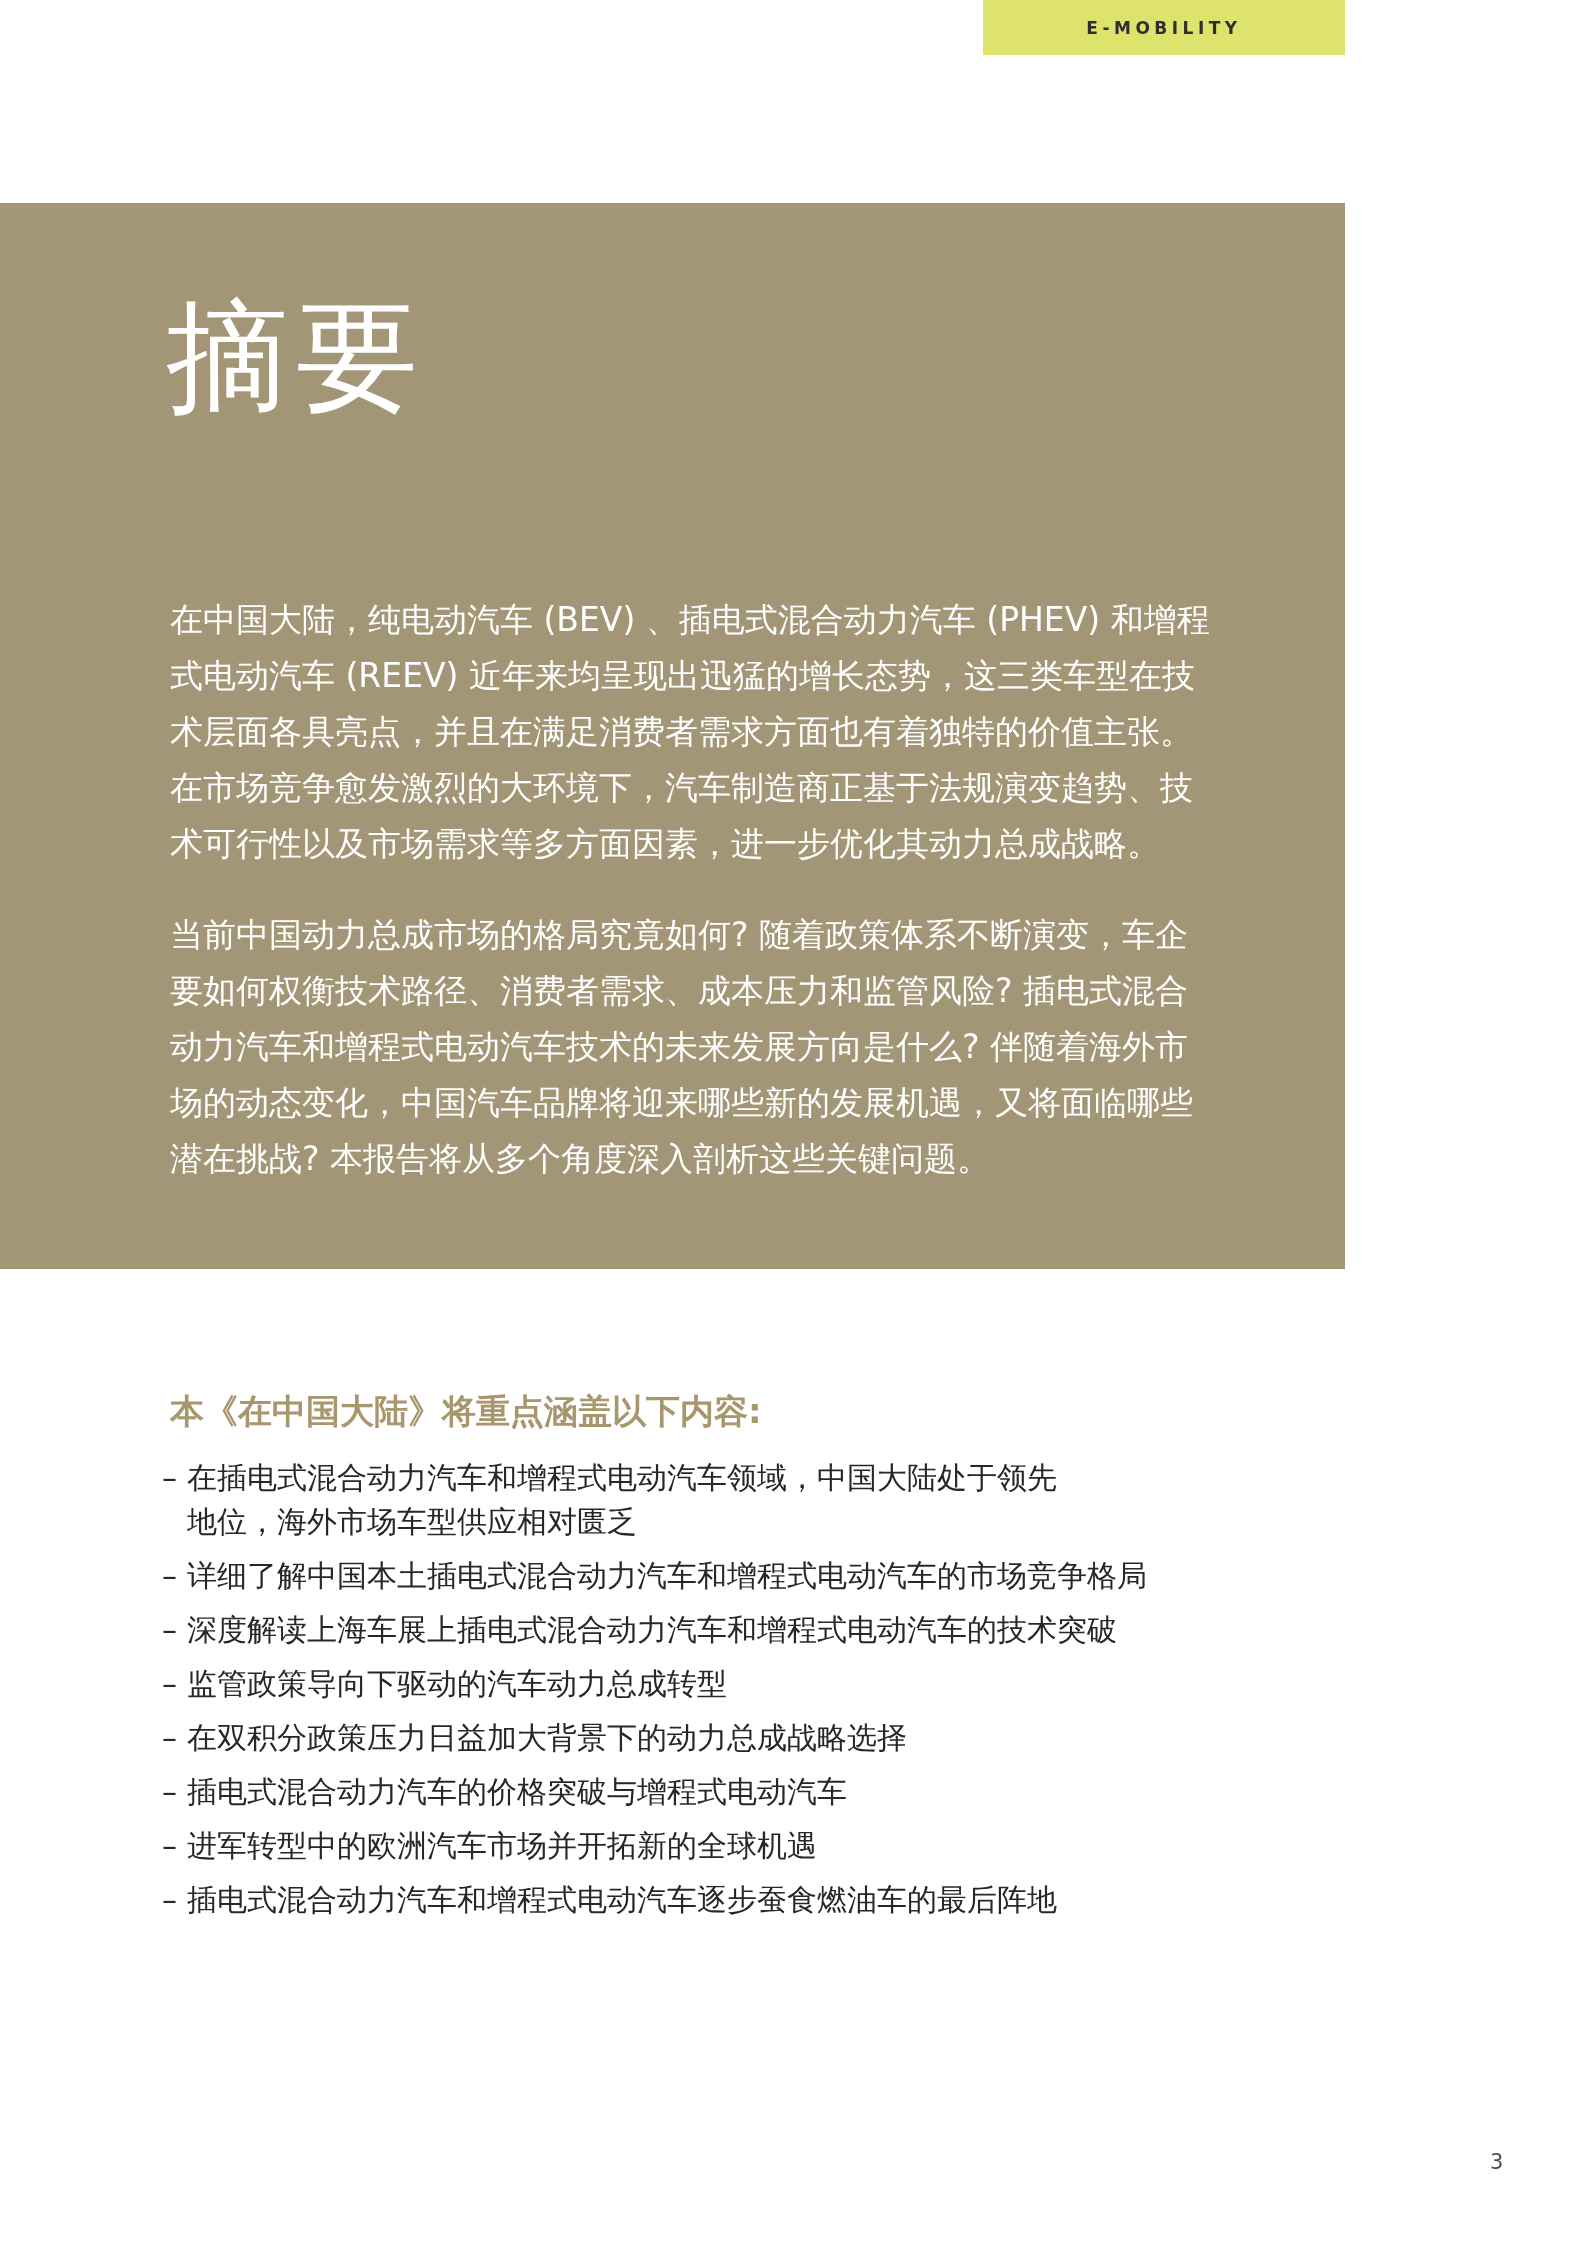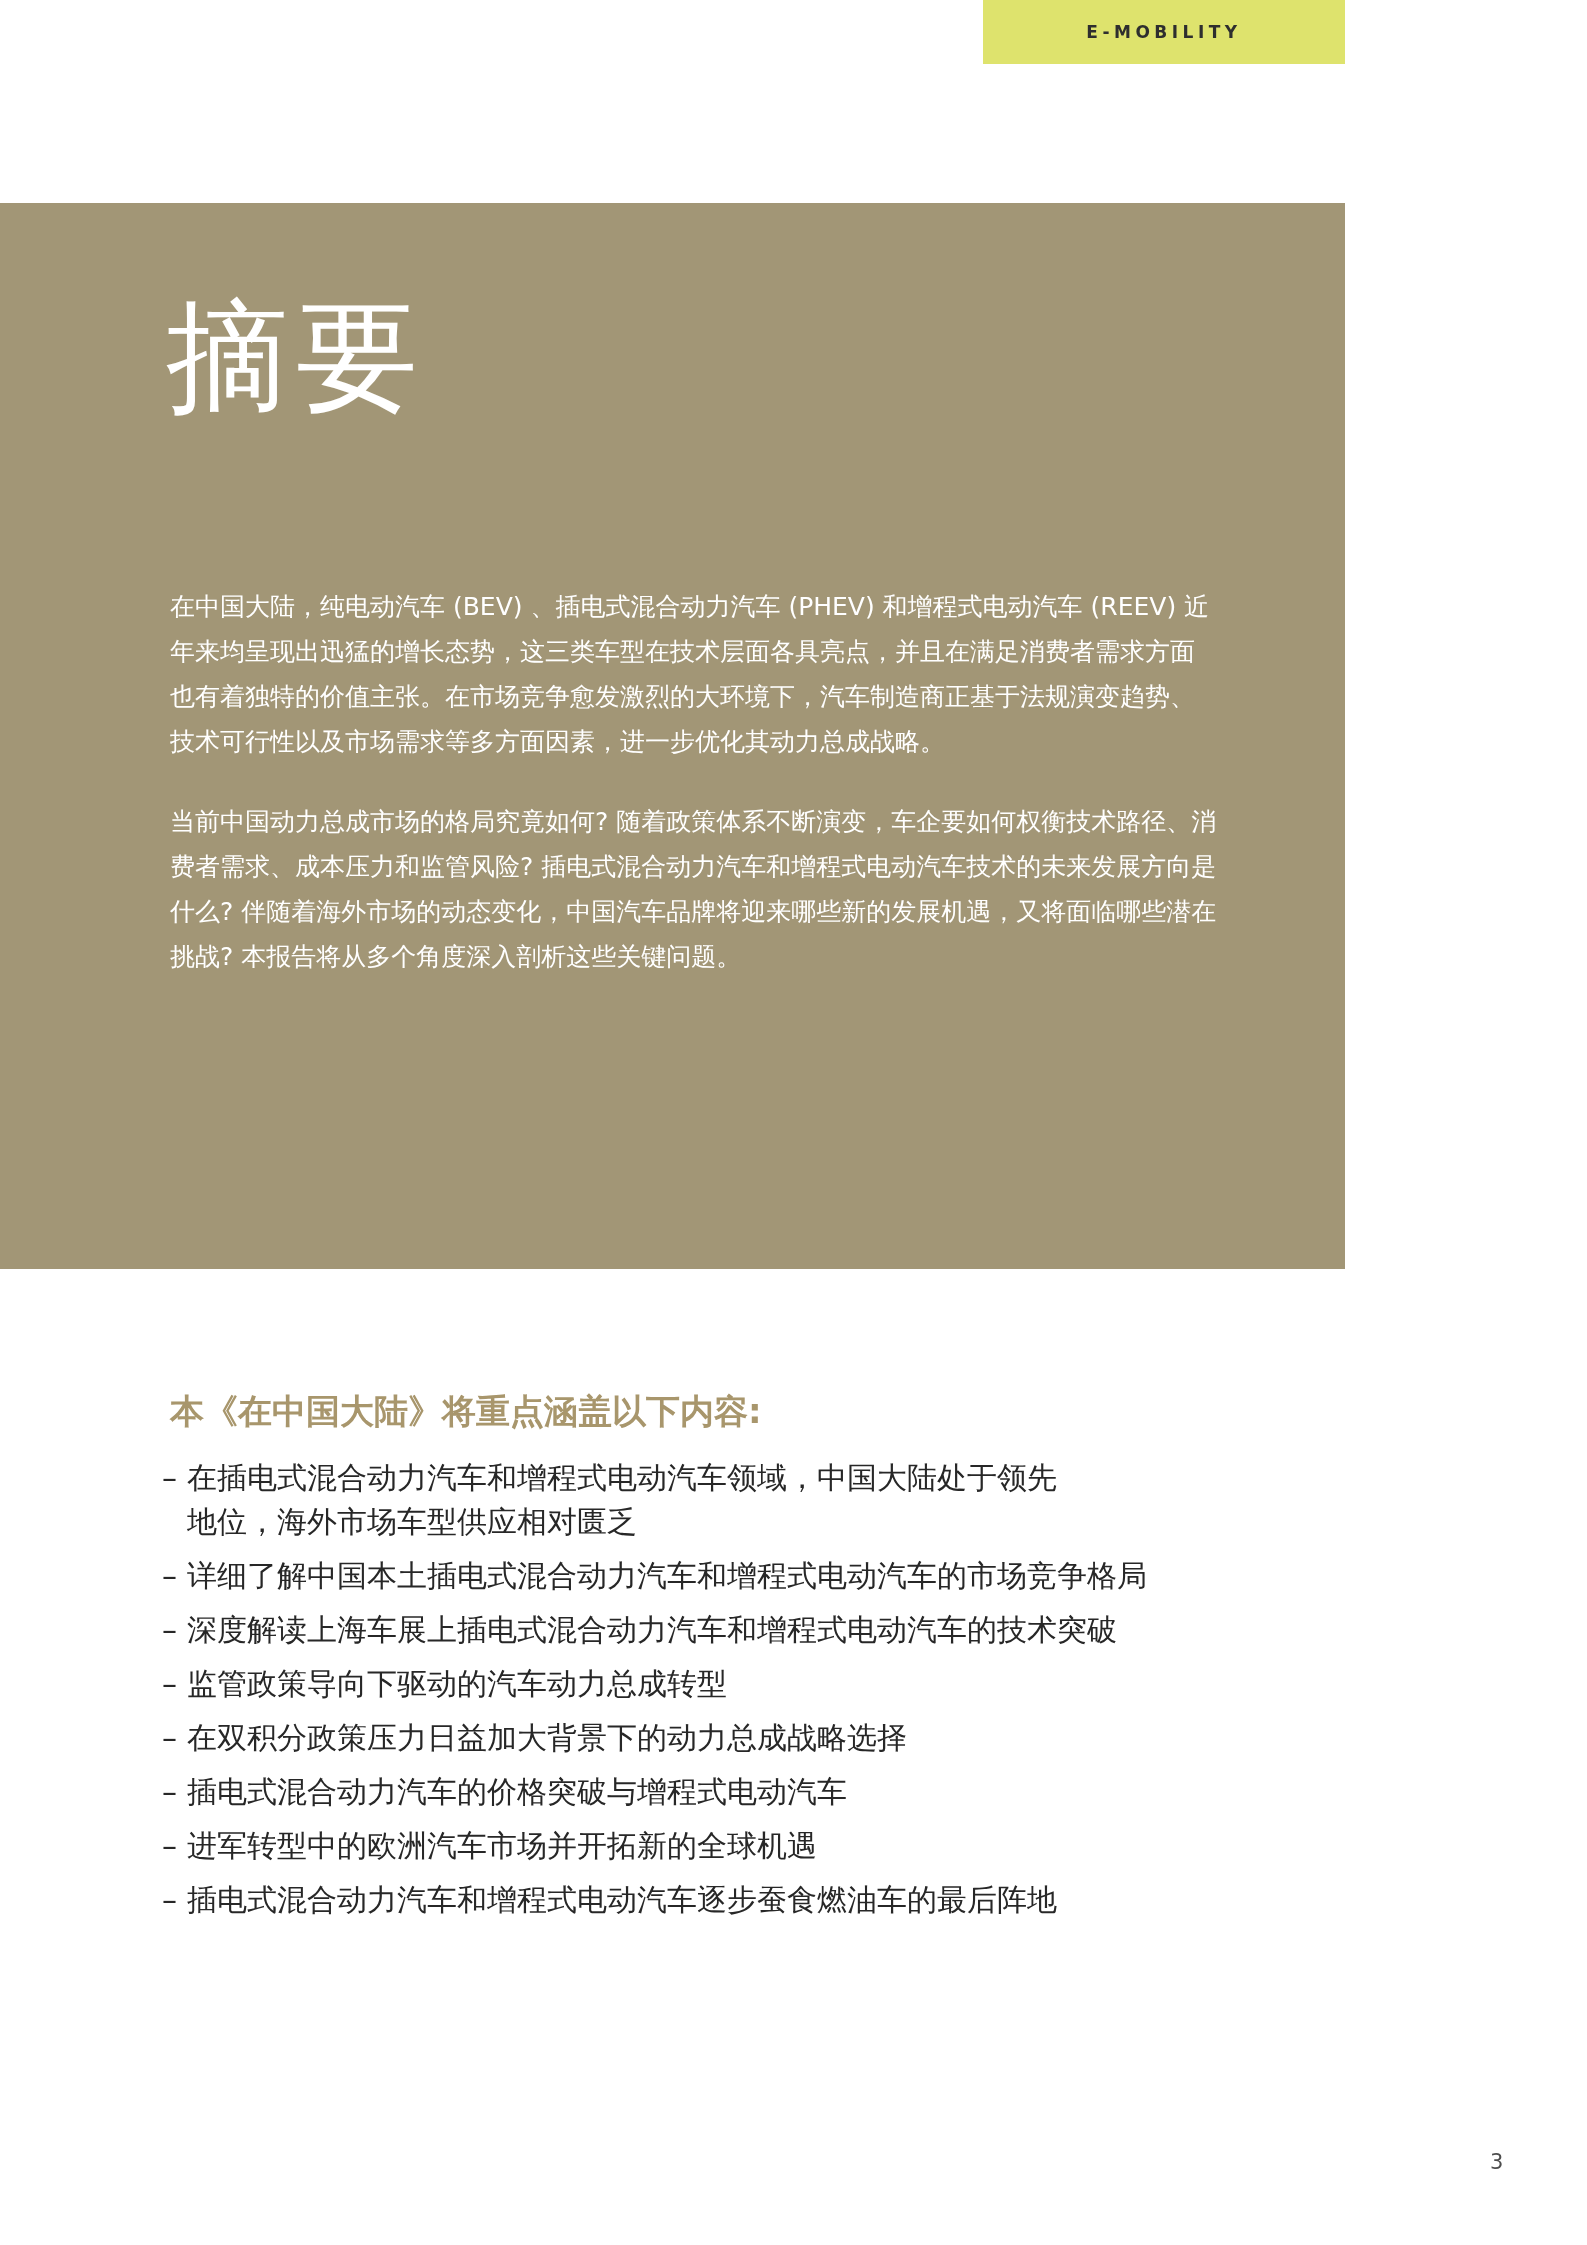--- a/index.html
+++ b/index.html
@@ -15,21 +15,21 @@
     overflow: hidden;
     font-family: "DejaVu Sans", "Liberation Sans", sans-serif;
   }
 
   
   .badge {
     position: absolute;
     left: 983px;
     top: 0;
     width: 362px;
-    height: 64px;
+    height: 55px;
     background: #dee36d;
     display: flex;
     align-items: center;
     justify-content: center;
   }
   .badge-label {
     font-size: 17px;
     font-weight: bold;
     letter-spacing: 4.5px;
     color: #2e2e2e;
@@ -56,23 +56,23 @@
     color: #ffffff;
     font-weight: 400;
   }
   .hero-paragraphs {
     position: absolute;
     left: 170px;
     top: 373px;
     width: 1048px;
   }
   .hero-paragraphs p {
-    margin: 8px 0 35px 0;
-    font-size: 25px;
-    line-height: 45px;
+    margin: 16px 0 35px 0;
+    font-size: 33px;
+    line-height: 56px;
     color: #ffffff;
   }
 
   
   .overview-heading {
     position: absolute;
     left: 170px;
     top: 1391px;
     font-size: 34px;
     line-height: 40px;

